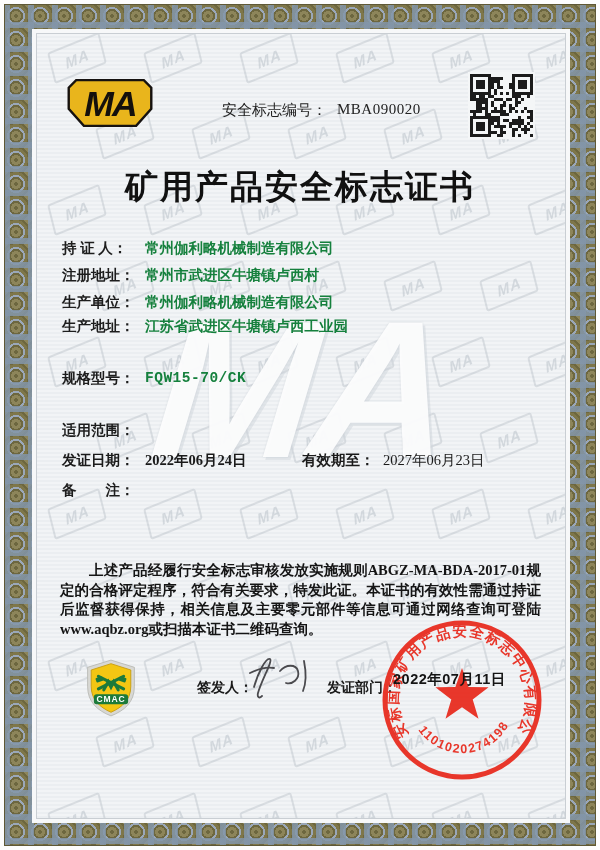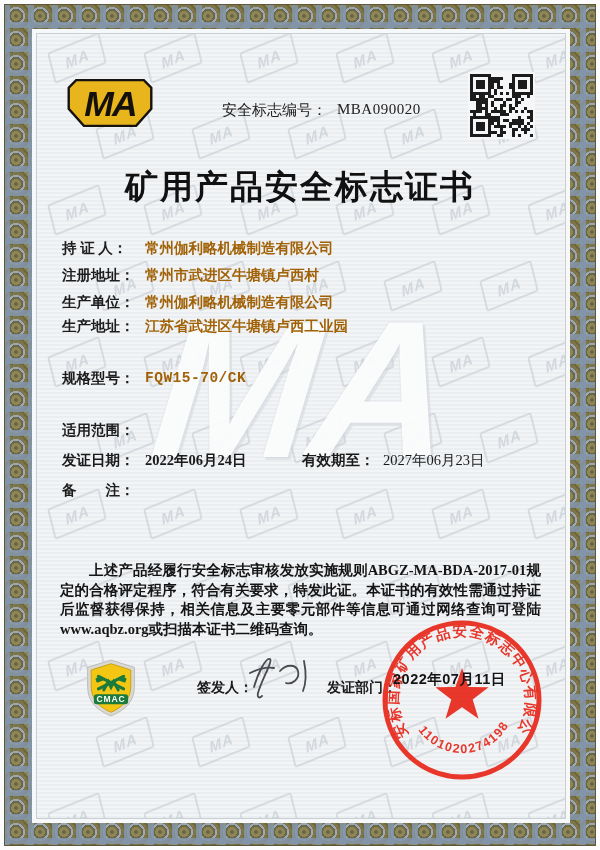--- a/index.html
+++ b/index.html
@@ -40,21 +40,21 @@
   .qr{left:468px;top:72px;width:67px;height:67px;background:#f4f6f7;display:grid;
       grid-template-columns:repeat(21,3px);grid-auto-rows:3px;padding:2px;box-sizing:border-box;}
   .qr .on{background:#1c1c1c;}
 
   .title{left:0;top:165px;width:600px;text-align:center;font-size:33px;font-weight:900;
          letter-spacing:2px;color:#111;}
 
   .row{left:62px;width:482px;display:flex;font-size:14.5px;line-height:18px;}
   .row .lbl{flex:0 0 83px;font-weight:700;color:#1d1d1d;}
   .row.row-wide .lbl{flex:0 0 161px;}
-  .row .val{font-weight:700;color:#a16207;}
+  .row .val{font-weight:700;color:#15803d;}
   .val-sans{font-family:"Liberation Sans",sans-serif;font-weight:400 !important;letter-spacing:.3px;}
   .val-sans-b{font-family:Liberation Mono, monospace;font-weight:700 !important;letter-spacing:.5px;}
 
   .daterow{left:62px;top:451px;width:482px;display:flex;font-size:14.5px;line-height:18px;}
   .daterow .lbl{font-weight:700;}
   .daterow .l1{flex:0 0 83px;}
   .daterow .v1{flex:0 0 157px;font-weight:700;}
   .daterow .l2{flex:0 0 81px;}
   .daterow .v2{font-weight:400;}
 

